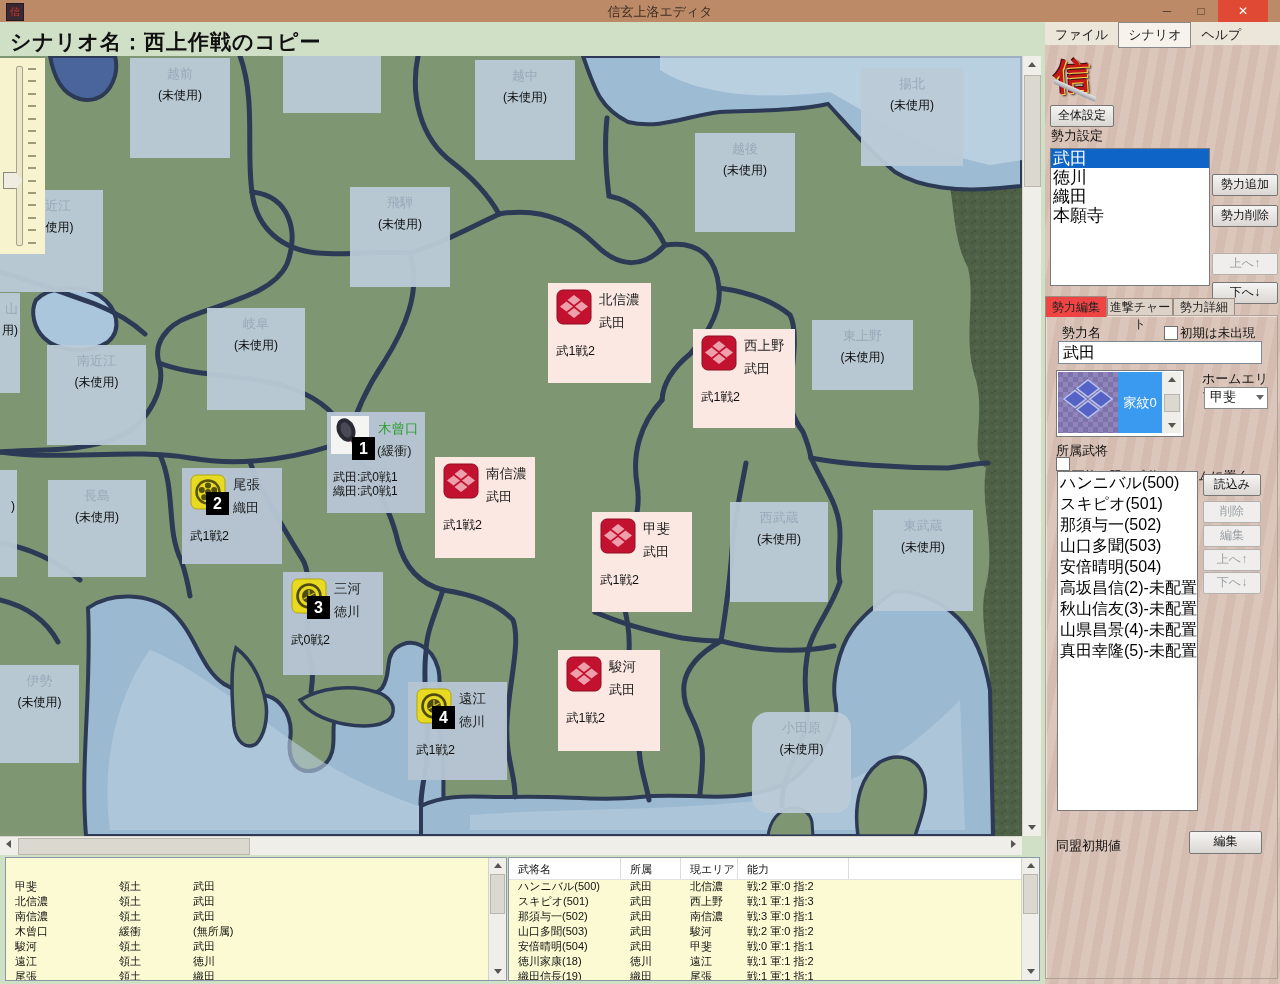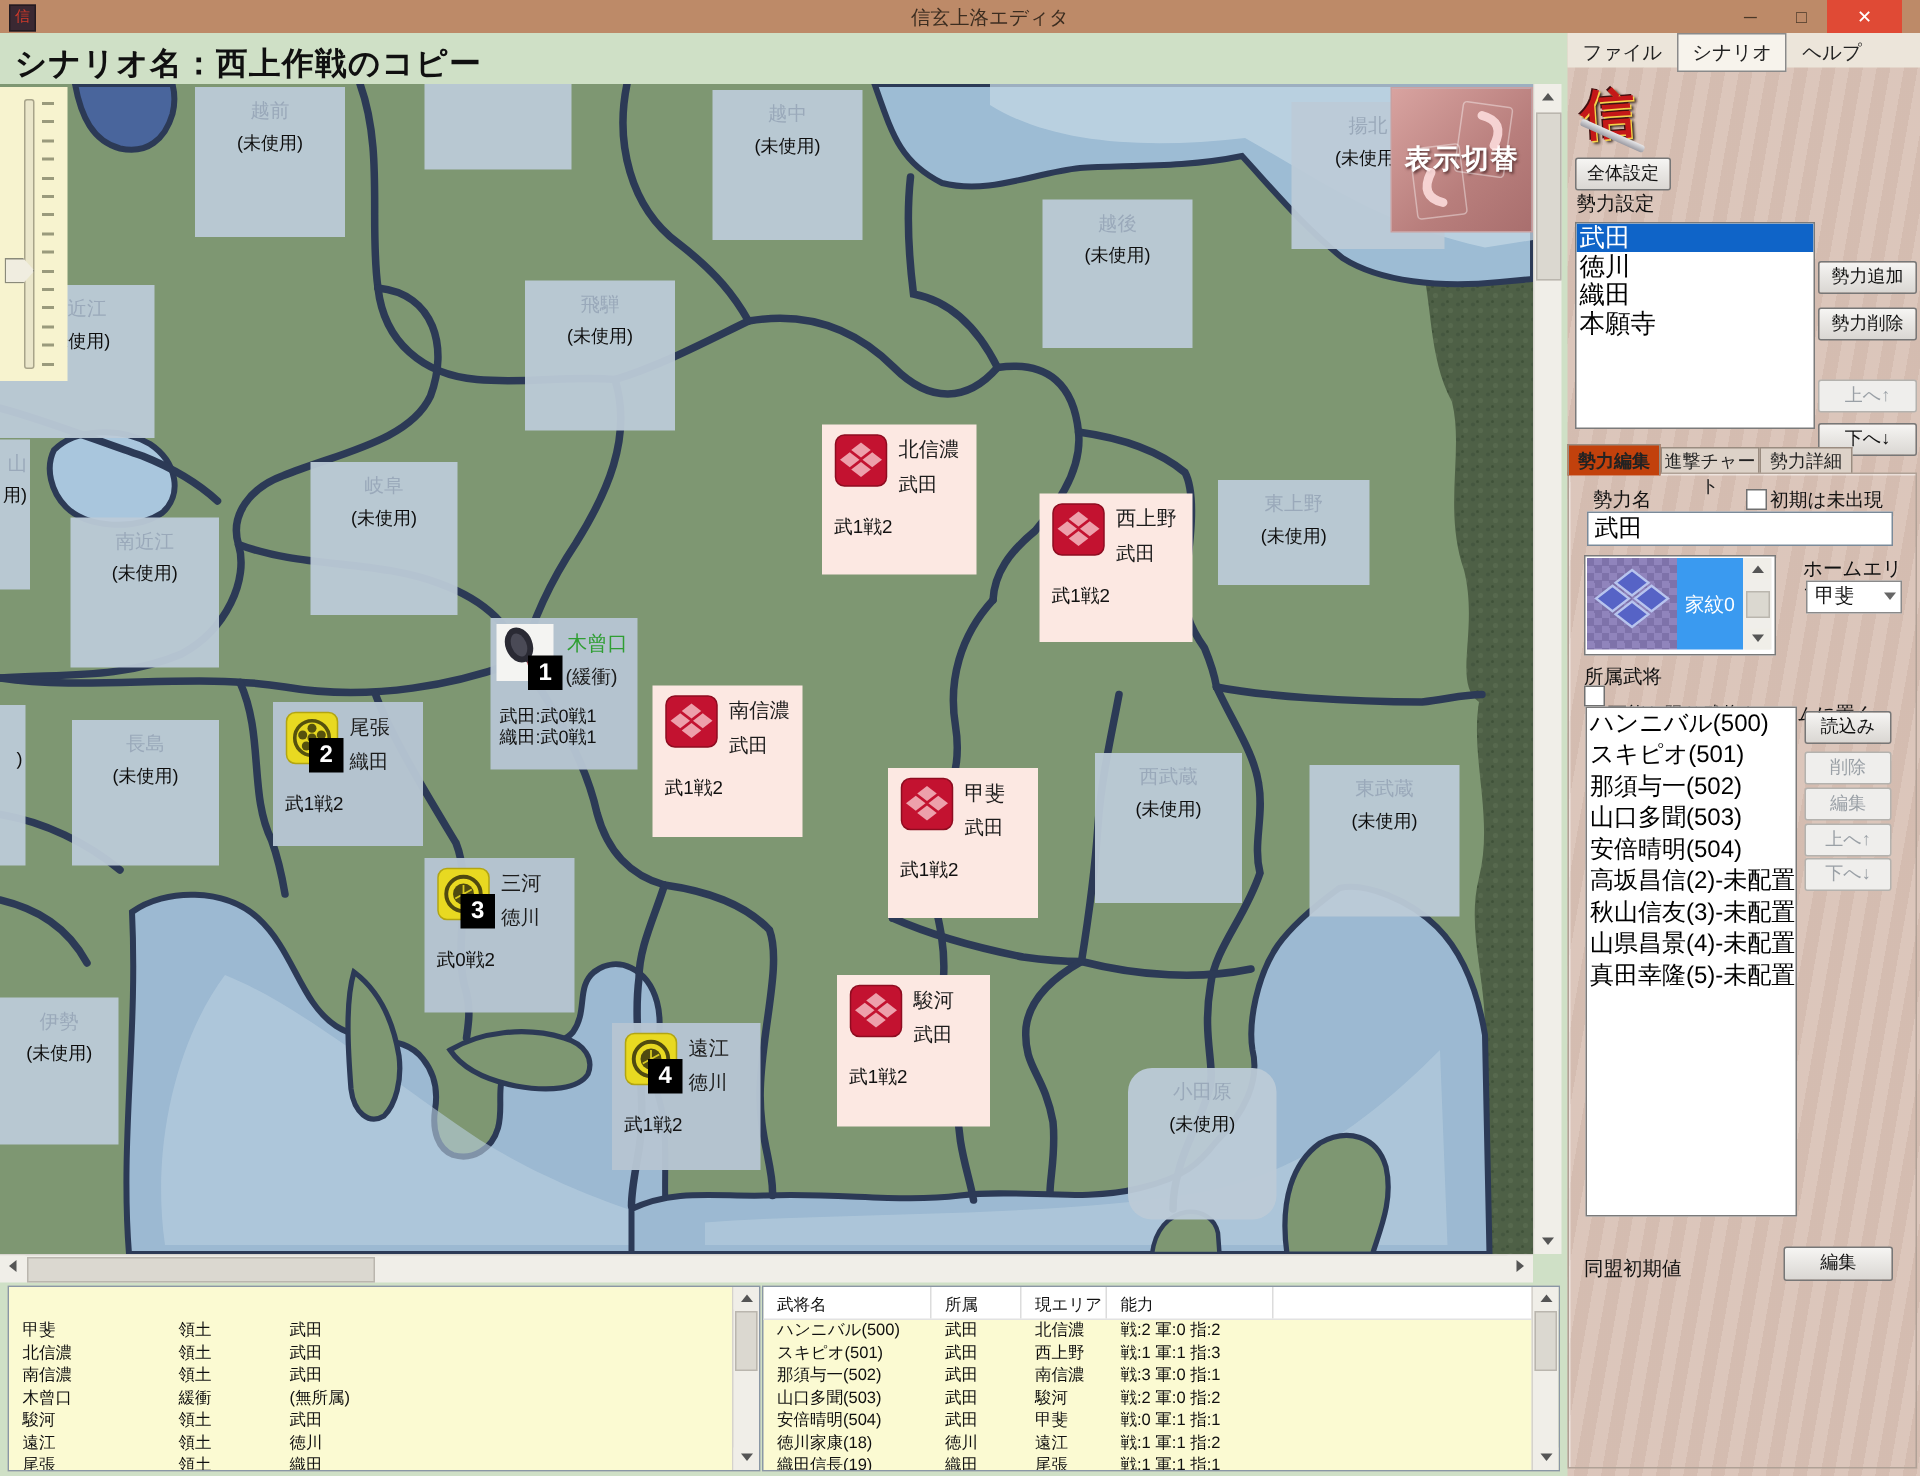--- a/index.html
+++ b/index.html
@@ -74,21 +74,21 @@
   .listbox{position:absolute;background:#fff;border:1px solid #7a7a7a;overflow:hidden;}
   #power-list{left:1050px;top:148px;width:158px;height:136px;}
   #power-list .row{height:19px;line-height:19px;font-size:17px;padding-left:2px;white-space:nowrap;}
   #power-list .row.sel{background:#0f64c8;color:#fff;}
   #warrior-list{left:1057px;top:471px;width:139px;height:338px;}
   #warrior-list .row{height:21px;line-height:21px;font-size:16px;padding-left:2px;white-space:nowrap;}
   #alliance-list{left:1056px;top:858px;width:204px;height:98px;}
   #alliance-list .row{height:18px;line-height:18px;font-size:15px;padding-left:3px;white-space:nowrap;}
   
   .tab{position:absolute;height:17px;line-height:17px;top:298px;background:#ddd2c8;border:1px solid #9a8c80;border-bottom:none;font-size:12px;text-align:center;color:#222;}
-  .tab.active{top:296px;height:20px;line-height:20px;background:#c2410c;z-index:5;font-weight:bold;}
+  .tab.active{top:296px;height:20px;line-height:20px;background:#ef4444;z-index:5;}
   #tab-panel{position:absolute;left:1045px;top:315px;width:231px;height:662px;border:1px solid #b0a196;box-shadow:inset 1px 1px 0 rgba(255,255,255,.5);}
   #lbl-pname{position:absolute;left:1062px;top:324px;font-size:13px;color:#111;}
   .checkbox{position:absolute;width:12px;height:12px;background:#fff;border:1px solid #707070;}
   #chk-hidden{left:1164px;top:326px;}
   #lbl-hidden{position:absolute;left:1180px;top:325px;font-size:12.5px;color:#111;}
   #input-pname{position:absolute;left:1058px;top:341px;width:198px;height:21px;background:#fff;border:1px solid #7a8a99;font-size:16px;padding-left:4px;line-height:21px;color:#000;}
   #crest-picker{position:absolute;left:1056px;top:370px;width:126px;height:65px;background:#fff;border:1px solid #7a7a7a;}
   #crest-img{position:absolute;left:1px;top:1px;width:60px;height:61px;background:repeating-conic-gradient(#9084bc 0 25%,#7e72aa 0 50%) 0 0/10px 10px;}
   #crest-label{position:absolute;left:61px;top:1px;width:44px;height:61px;background:#3a9af0;color:#fff;font-size:13px;text-align:center;line-height:61px;}
   #crest-scroll{position:absolute;left:105px;top:1px;width:19px;height:61px;background:#f0eeea;}
@@ -408,29 +408,20 @@
           <div class="tick" style="top: 121.6px;"></div>
           <div class="tick" style="top: 134px;"></div>
           <div class="tick" style="top: 146.4px;"></div>
           <div class="tick" style="top: 158.8px;"></div>
           <div class="tick" style="top: 171.2px;"></div>
           <div class="tick" style="top: 183.6px;"></div>
         </div>
       <div id="slider-thumb"></div>
     </div>
 
-    <div id="toggle-btn">
-      <div class="tb-card" style="left:44px;top:10px;transform:rotate(8deg);"></div>
-      <div class="tb-card" style="left:14px;top:38px;transform:rotate(-7deg);"></div>
-      <svg width="93" height="95">
-        <path d="M60,18 q16,4 8,20" fill="none" stroke="rgba(255,225,225,.85)" stroke-width="6" stroke-linecap="round"></path>
-        <path d="M34,76 q-16,-4 -8,-20" fill="none" stroke="rgba(255,225,225,.85)" stroke-width="6" stroke-linecap="round"></path>
-      </svg>
-      <span>表示切替</span>
-    </div>
   </div>
 
   <div id="map-vscroll" class="sb">
     <div class="sb-btn" style="top:0;left:0;"><span class="tri-up"></span></div>
     <div class="sb-thumb" style="left:1px;top:19px;width:15px;height:110px;"></div>
     <div class="sb-btn" style="bottom:0;left:0;"><span class="tri-down"></span></div>
   </div>
   <div id="map-hscroll" class="sb">
     <div class="sb-btn" style="left:0;top:0;"><span class="tri-left"></span></div>
     <div class="sb-thumb" style="top:1px;left:18px;width:230px;height:15px;"></div>

